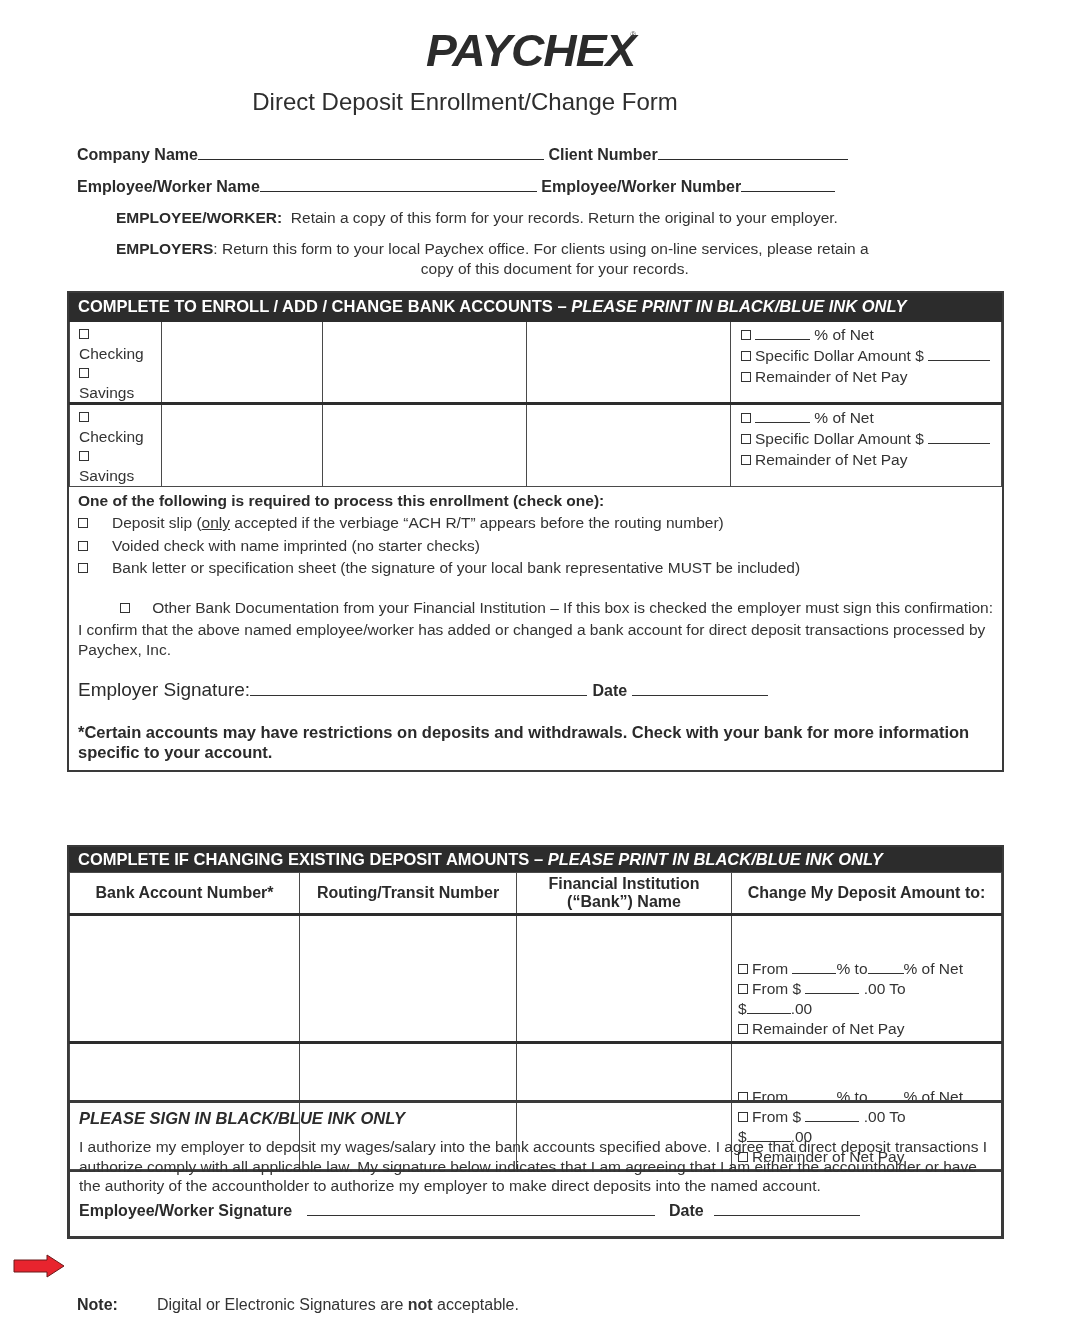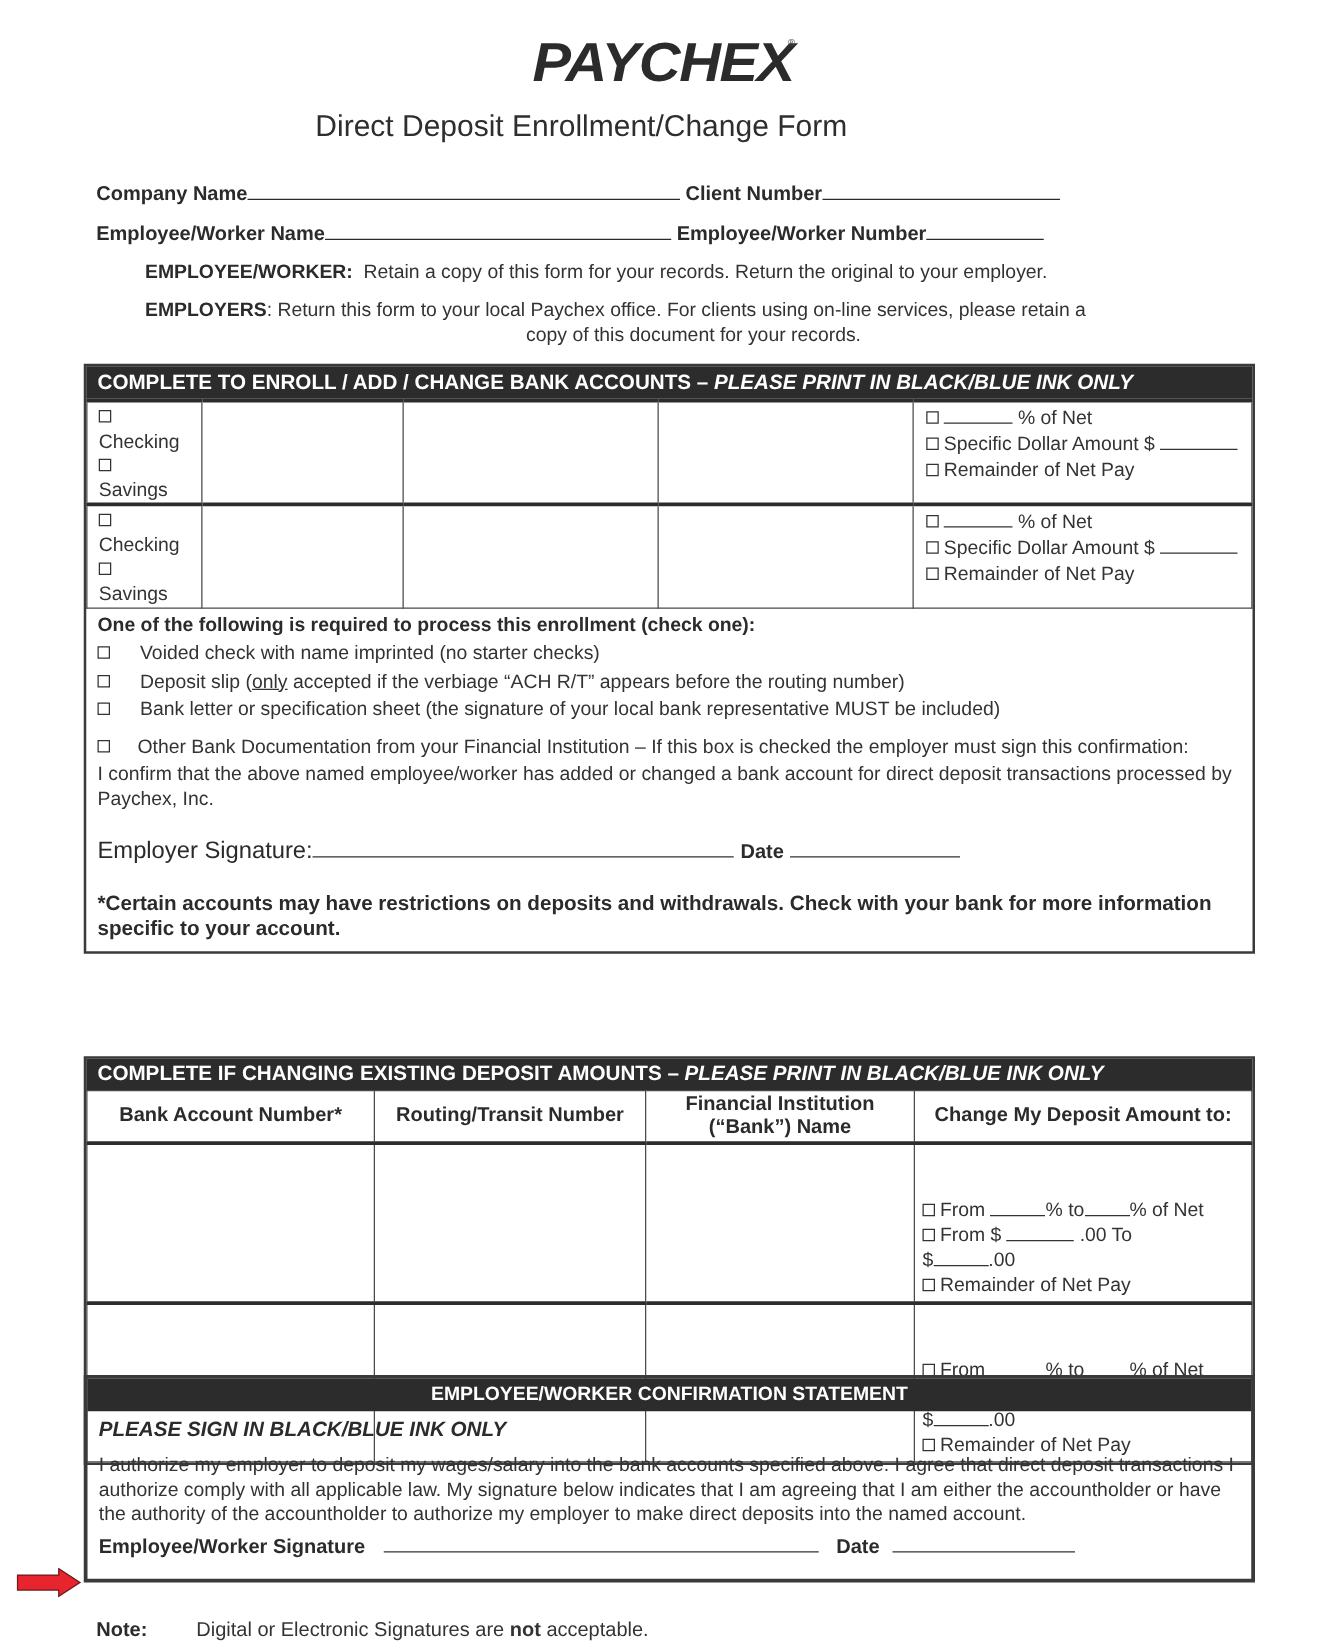--- a/index.html
+++ b/index.html
@@ -29,21 +29,21 @@
     .cb { display: inline-block; width: 10px; height: 10px; border: 1.3px solid #333; vertical-align: 0px; margin-right: 4px; }
     .acct-type { font-size: 15.5px; color: #333; line-height: 19.5px; padding: 2px 0 0 9px; }
     .deposit-opt { font-size: 15.5px; color: #333; line-height: 21px; padding: 2px 0 0 10px; white-space: nowrap; }
     .blank { display: inline-block; border-bottom: 1.3px solid #333; height: 14px; vertical-align: baseline; }
 
     .req-block { padding: 3px 9px 8px 9px; font-size: 15.5px; color: #333; }
     .req-title { font-weight: bold; color: #2b2b2b; line-height: 22px; }
     .req-item { line-height: 22.5px; }
     .req-item .cb { margin-right: 24px; }
     .req-item u { text-decoration: underline; }
-    .other-doc { margin-top: 8px; line-height: 20px; }
+    .other-doc { margin-top: 18px; line-height: 20px; text-align: right; }
     .other-doc .cb { margin-right: 22px; }
     .confirm { line-height: 20px; margin-top: 2px; }
     .sig-row { margin-top: 18px; font-size: 19px; white-space: nowrap; color: #2b2b2b; }
     .sig-row .date-lbl { font-size: 16px; font-weight: bold; }
     .footnote { margin-top: 21px; font-weight: bold; font-size: 16.5px; line-height: 20px; color: #2b2b2b; }
 
     table.grid2 th { font-weight: bold; font-size: 16px; color: #2b2b2b; vertical-align: middle; height: 42px; }
     .change-opt { font-size: 15.5px; color: #333; line-height: 20px; padding: 4px 0 2px 6px; white-space: nowrap; margin-top: 39px; }
 
     .conf-header { background: #2c2c2c; color: #fff; font-weight: bold; font-size: 15.5px; height: 26px; line-height: 26px; text-align: center; }
@@ -132,22 +132,22 @@
           <div><span class="cb"></span><span class="blank" style="width:55px;"></span> <span>% of Net</span></div>
           <div><span class="cb"></span><span>Specific Dollar Amount $</span> <span class="blank" style="width:62px;"></span></div>
           <div><span class="cb"></span><span>Remainder of Net Pay</span></div>
         </div>
       </td>
     </tr>
   </tbody>
     </table>
   <div class="req-block">
     <div class="req-title">One of the following is required to process this enrollment (check one):</div>
+    <div class="req-item"><span class="cb"></span><span>Deposit slip (</span><u>only</u><span> accepted if the verbiage “ACH R/T” appears before the routing number)</span></div>
     <div class="req-item"><span class="cb"></span><span>Voided check with name imprinted (no starter checks)</span></div>
-    <div class="req-item"><span class="cb"></span><span>Deposit slip (</span><u>only</u><span> accepted if the verbiage “ACH R/T” appears before the routing number)</span></div>
     <div class="req-item"><span class="cb"></span><span>Bank letter or specification sheet (the signature of your local bank representative MUST be included)</span></div>
     <div class="other-doc"><span class="cb"></span><span>Other Bank Documentation from your Financial Institution  – If this box is checked the employer must sign this confirmation:</span></div>
     <div class="confirm">I confirm that the above named employee/worker has added or changed a bank account for direct deposit transactions processed by Paychex, Inc.</div>
     <div class="sig-row">
       <span>Employer Signature:</span><span class="blank" style="width:337px; height:18px;"></span>
       <span class="date-lbl">Date</span> <span class="blank" style="width:136px; height:18px;"></span>
     </div>
     <div class="footnote">*Certain accounts may have restrictions on deposits and withdrawals.  Check with your bank for more information specific to your account.</div>
   </div>
 </div>
@@ -194,21 +194,20 @@
           <div><span>$</span><span class="blank" style="width:44px;"></span><span>.00</span></div>
           <div><span class="cb"></span><span>Remainder of Net Pay</span></div>
         </div>
       </td>
     </tr>
   </tbody>
     </table>
 </div>
 
 <div class="section" style="top:1100px; border-width:3px;">
-  <div class="conf-header">EMPLOYEE/WORKER CONFIRMATION STATEMENT</div>
   <div class="conf-body">
     <div class="conf-sub">PLEASE SIGN IN BLACK/BLUE INK ONLY</div>
     <div class="conf-text">I authorize my employer to deposit my wages/salary into the bank accounts specified above. I agree that direct deposit transactions I authorize comply with all applicable law.  My signature below indicates that I am agreeing that I am either the accountholder or have the authority of the accountholder to authorize my employer to make direct deposits into the named account.</div>
     <div class="emp-sig">
       <span>Employee/Worker Signature</span>
       <span class="blank" style="width:348px; margin-left:10px; margin-right:10px;"></span>
       <span>Date</span>
       <span class="blank" style="width:146px; margin-left:6px;"></span>
     </div>
   </div>

